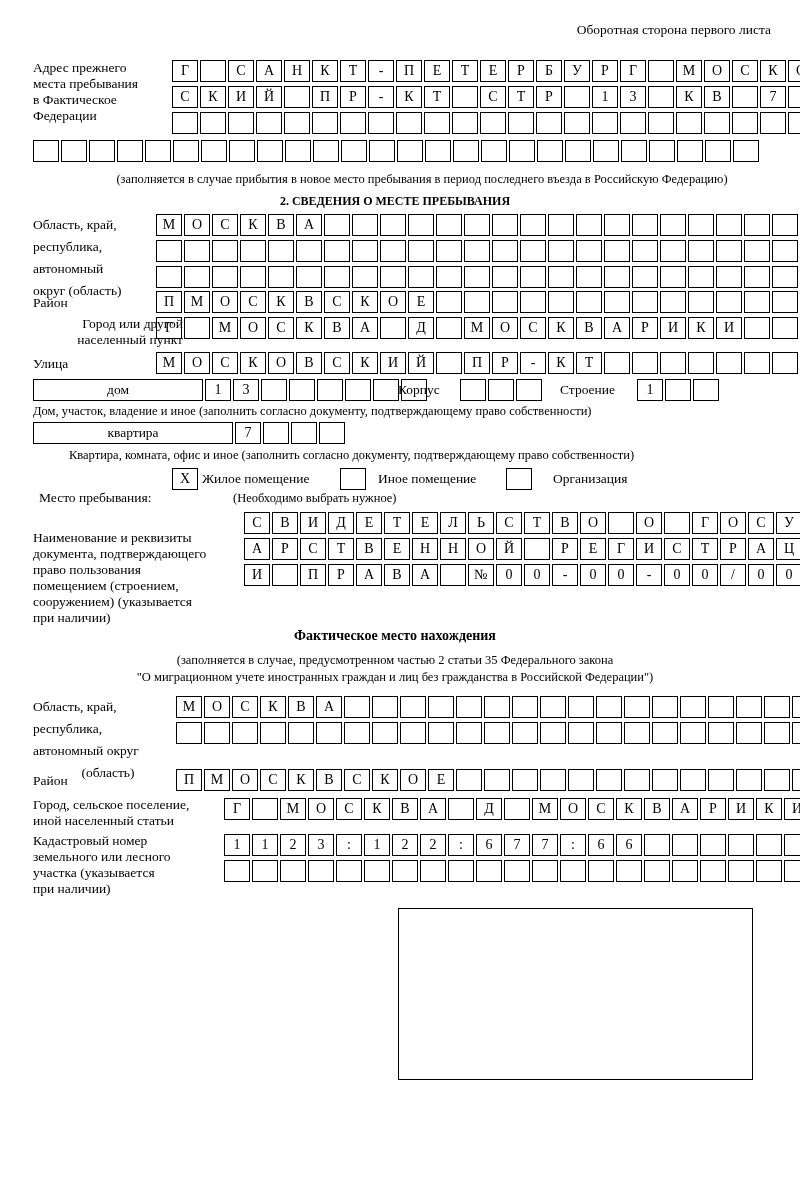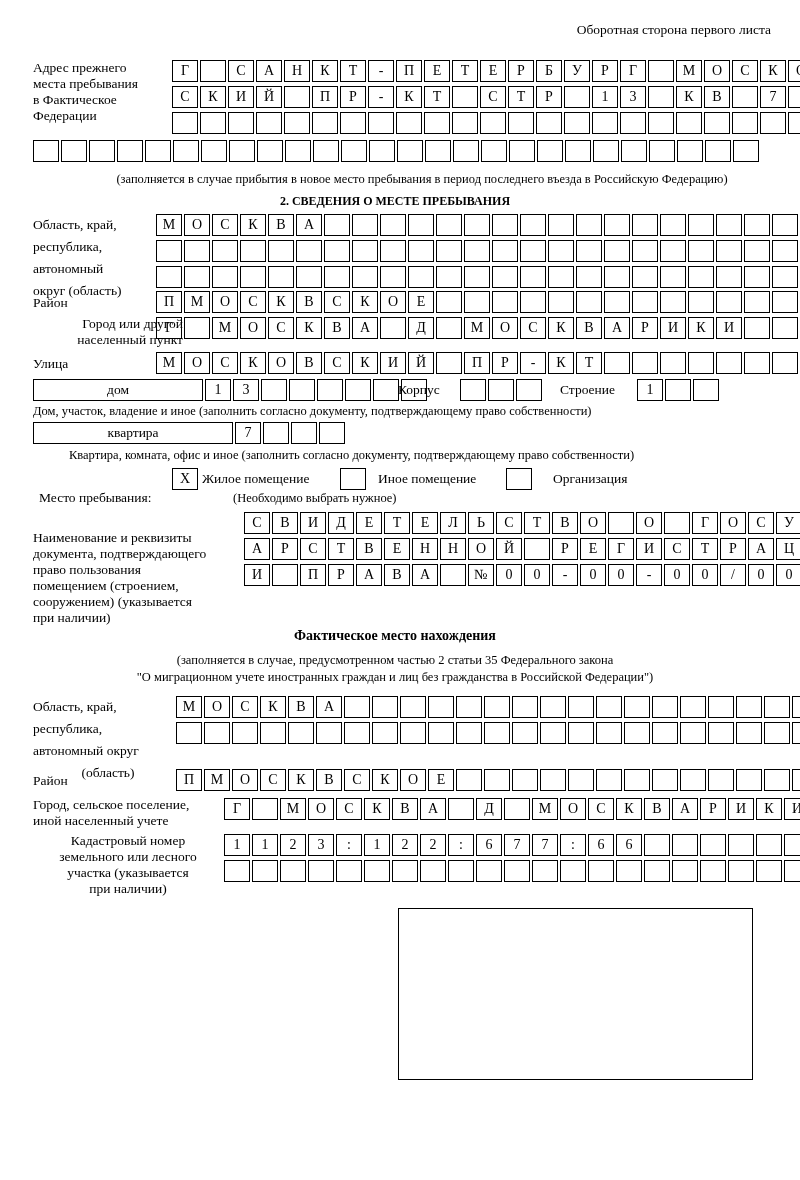--- a/index.html
+++ b/index.html
@@ -560,21 +560,21 @@
       <div class="cell"></div>
       <div class="cell"></div>
       <div class="cell"></div>
       <div class="cell"></div>
       <div class="cell"></div>
       <div class="cell"></div>
     </div>
 
   <div class="abs" style="left:33px; top:797px; width:190px;">
     <div class="lbl">Город, сельское поселение,</div>
-    <div class="lbl">иной населенный учете</div>
+    <div class="lbl">иной населенный статьи</div>
   </div>
   <div class="abs boxes" id="s3-city" style="left:224px; top:798px;">
       <div class="cell">Г</div>
       <div class="cell"></div>
       <div class="cell">М</div>
       <div class="cell">О</div>
       <div class="cell">С</div>
       <div class="cell">К</div>
       <div class="cell">В</div>
       <div class="cell">А</div>
@@ -586,21 +586,21 @@
       <div class="cell">С</div>
       <div class="cell">К</div>
       <div class="cell">В</div>
       <div class="cell">А</div>
       <div class="cell">Р</div>
       <div class="cell">И</div>
       <div class="cell">К</div>
       <div class="cell">И</div>
     </div>
 
-  <div class="abs" style="left:33px; top:833px; width:190px;text-align:center;">
+  <div class="abs" style="left:33px; top:833px; width:190px;">
     <div class="lbl">Кадастровый номер</div>
     <div class="lbl">земельного или лесного</div>
     <div class="lbl">участка (указывается</div>
     <div class="lbl">при наличии)</div>
   </div>
   <div class="abs boxes" id="s3-cad-0" style="left:224px; top:834px;">
       <div class="cell">1</div>
       <div class="cell">1</div>
       <div class="cell">2</div>
       <div class="cell">3</div>

